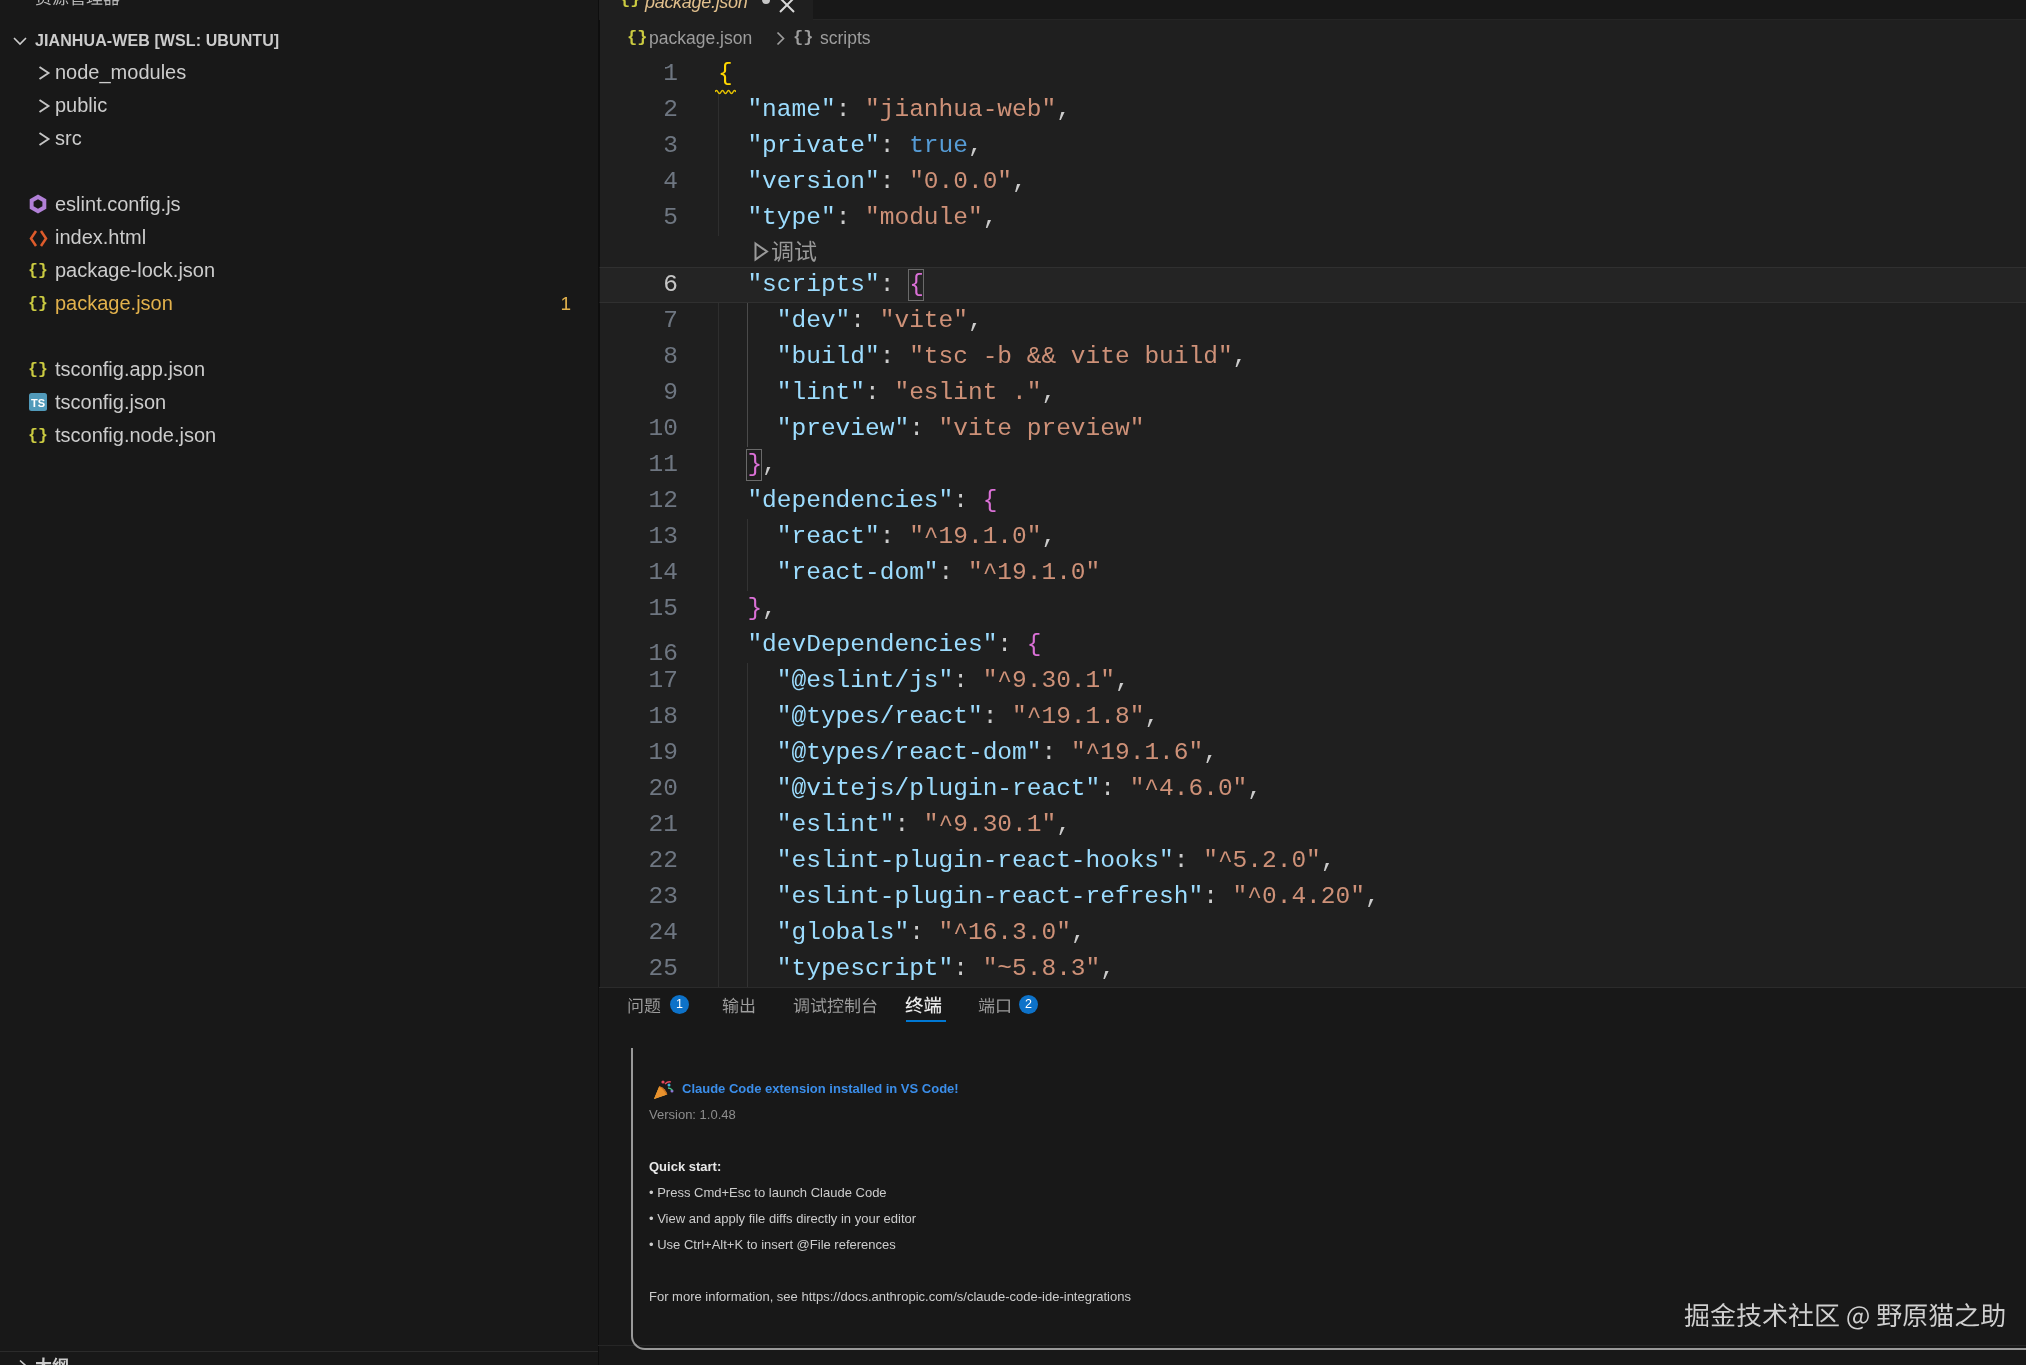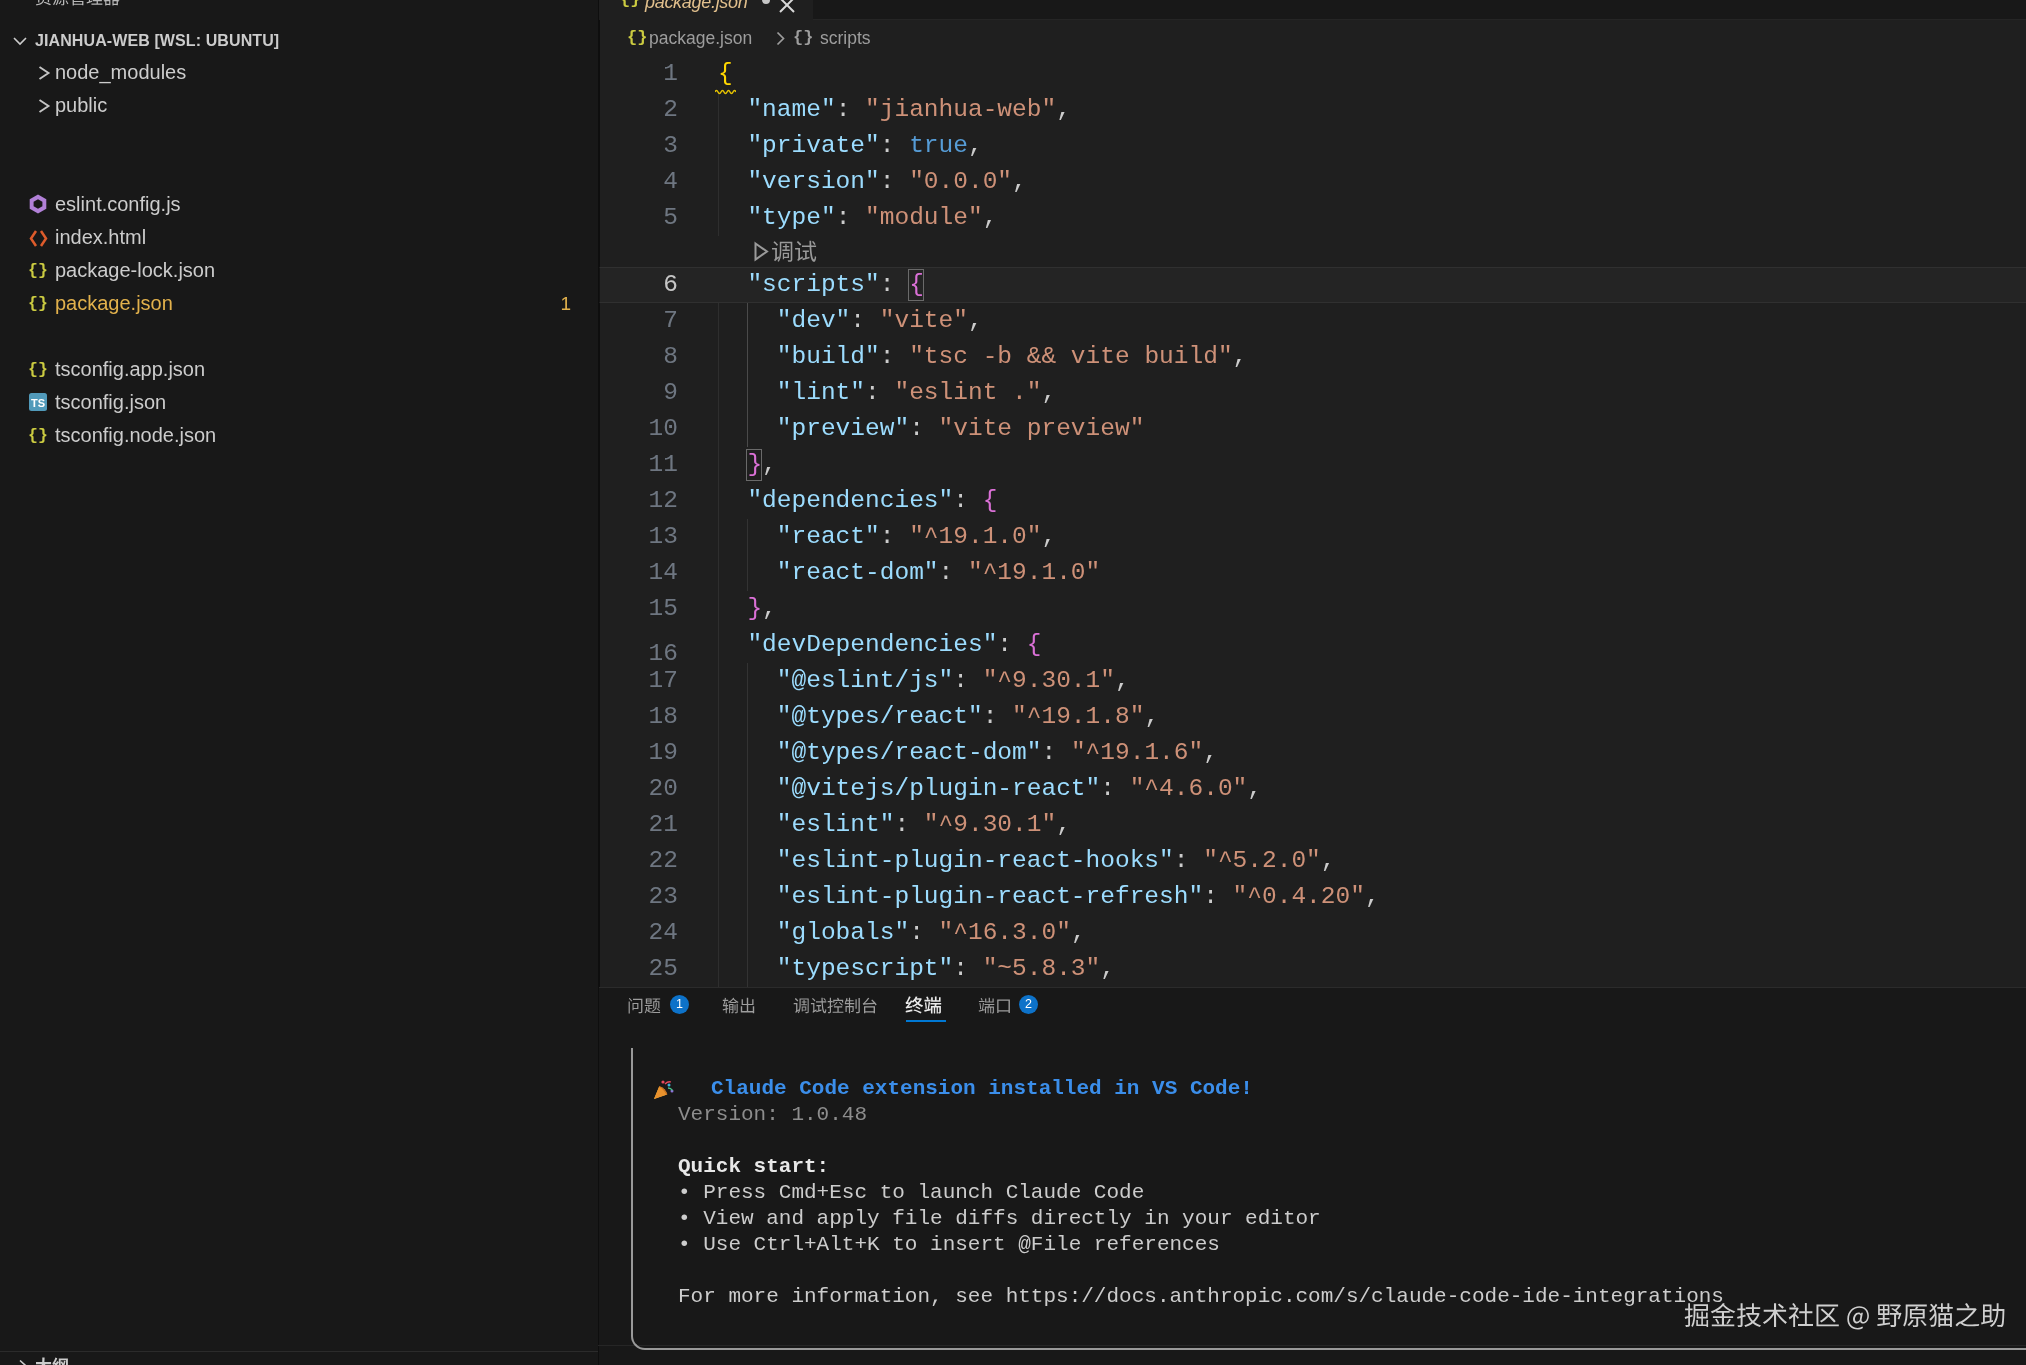--- a/index.html
+++ b/index.html
@@ -1,20 +1,20 @@
 <!DOCTYPE html>
 <html><head><meta charset="utf-8"><style>
 html,body{margin:0;padding:0}
 body{width:2026px;height:1365px;background:#1f1f1f;overflow:hidden;position:relative;font-family:"Liberation Sans",sans-serif}
 .codeline{position:absolute;left:718px;height:36px;line-height:36px;font-family:"Liberation Mono",monospace;font-size:24.5px;white-space:pre;color:#cccccc}
 .gut{position:absolute;left:600px;width:78px;height:36px;line-height:36px;text-align:right;font-family:"Liberation Mono",monospace;font-size:24.5px;color:#6e7681}
 .k{color:#9cdcfe}.s{color:#ce9178}.kw{color:#569cd6}.p{color:#cccccc}.b1{color:#ffd700}.b2{color:#da70d6}
 .trow{position:absolute;left:0;width:597px;height:33px;line-height:33px;color:#cccccc;font-size:20px}
 .tname{position:absolute;left:55px;top:0;height:33px;line-height:33px;white-space:nowrap}
-.termline{position:absolute;left:678px;height:26px;line-height:26px;font-family:Liberation Mono, monospace;font-size:21px;white-space:pre;color:#cccccc}
+.termline{position:absolute;left:649px;height:26px;line-height:26px;font-family:Liberation Sans, sans-serif;font-size:13px;white-space:pre;color:#cccccc}
 </style></head><body>
 
 <div style="position:absolute;left:0;top:0;width:598px;height:1365px;background:#181818;border-right:2px solid #0e0e0e;overflow:hidden">
 <div style="position:absolute;left:35px;top:-13px;width:85px;height:21px"><svg width="85" height="21" viewBox="0 -17 85 21" style="overflow:visible">
         <path d="M1.4 -12.8C2.7 -12.3 4.2 -11.5 5.0 -10.9L5.7 -11.9C4.9 -12.5 3.3 -13.2 2.1 -13.7ZM0.8 -8.4 1.2 -7.2C2.6 -7.7 4.3 -8.3 6.0 -8.8L5.8 -9.9C3.9 -9.4 2.1 -8.8 0.8 -8.4ZM3.1 -6.3V-1.6H4.4V-5.1H12.8V-1.7H14.1V-6.3ZM8.0 -4.6C7.5 -1.8 6.2 -0.3 0.9 0.3C1.1 0.6 1.3 1.1 1.4 1.4C7.2 0.6 8.7 -1.2 9.3 -4.6ZM8.8 -1.3C10.9 -0.6 13.7 0.5 15.1 1.3L15.9 0.2C14.4 -0.5 11.6 -1.6 9.5 -2.2ZM8.2 -14.2C7.8 -13.0 6.9 -11.6 5.5 -10.6C5.8 -10.4 6.2 -10.0 6.4 -9.8C7.2 -10.4 7.7 -11.0 8.2 -11.7H10.2C9.7 -9.9 8.6 -8.4 5.5 -7.5C5.8 -7.3 6.1 -6.9 6.2 -6.6C8.6 -7.3 9.9 -8.4 10.7 -9.8C11.8 -8.4 13.5 -7.3 15.4 -6.7C15.5 -7.1 15.9 -7.5 16.1 -7.8C14.0 -8.2 12.2 -9.4 11.2 -10.8C11.3 -11.1 11.4 -11.4 11.5 -11.7H14.1C13.8 -11.2 13.5 -10.6 13.3 -10.2L14.4 -9.9C14.8 -10.5 15.3 -11.6 15.8 -12.5L14.8 -12.8L14.6 -12.7H8.8C9.1 -13.1 9.3 -13.6 9.5 -14.0Z M26.1 -6.9H31.3V-5.4H26.1ZM26.1 -9.3H31.3V-7.9H26.1ZM25.6 -3.5C25.1 -2.3 24.3 -1.2 23.5 -0.3C23.8 -0.2 24.3 0.2 24.6 0.3C25.3 -0.5 26.2 -1.9 26.7 -3.2ZM30.4 -3.2C31.1 -2.1 31.9 -0.7 32.3 0.2L33.4 -0.4C33.0 -1.2 32.2 -2.6 31.5 -3.6ZM18.5 -13.2C19.4 -12.6 20.7 -11.8 21.3 -11.3L22.1 -12.3C21.4 -12.8 20.1 -13.5 19.2 -14.1ZM17.6 -8.6C18.6 -8.1 19.9 -7.3 20.5 -6.8L21.3 -7.8C20.6 -8.3 19.3 -9.0 18.4 -9.5ZM18.0 0.4 19.1 1.1C20.0 -0.5 20.9 -2.6 21.6 -4.4L20.6 -5.1C19.8 -3.2 18.8 -0.9 18.0 0.4ZM22.7 -13.4V-8.8C22.7 -6.0 22.6 -2.1 20.6 0.6C20.9 0.7 21.5 1.1 21.7 1.3C23.7 -1.6 24.0 -5.8 24.0 -8.8V-12.3H33.2V-13.4ZM28.1 -12.1C27.9 -11.6 27.7 -10.9 27.6 -10.3H25.0V-4.4H28.0V0.0C28.0 0.2 28.0 0.3 27.8 0.3C27.5 0.3 26.8 0.3 26.0 0.3C26.1 0.6 26.3 1.0 26.4 1.3C27.5 1.4 28.2 1.4 28.7 1.2C29.1 1.0 29.3 0.7 29.3 0.0V-4.4H32.5V-10.3H28.8C29.0 -10.8 29.2 -11.3 29.5 -11.8Z M37.6 -7.4V1.4H38.9V0.8H47.1V1.3H48.4V-2.9H38.9V-4.0H47.5V-7.4ZM47.1 -0.2H38.9V-1.9H47.1ZM41.5 -10.6C41.7 -10.3 41.9 -9.9 42.0 -9.5H35.7V-6.7H37.0V-8.5H48.3V-6.7H49.6V-9.5H43.3C43.2 -9.9 42.9 -10.4 42.6 -10.8ZM38.9 -6.5H46.2V-5.0H38.9ZM36.8 -14.3C36.4 -12.9 35.7 -11.4 34.7 -10.5C35.1 -10.3 35.6 -10.0 35.8 -9.9C36.3 -10.4 36.8 -11.2 37.2 -12.0H38.4C38.8 -11.3 39.1 -10.6 39.3 -10.1L40.4 -10.4C40.2 -10.8 40.0 -11.4 39.6 -12.0H42.2V-12.9H37.6C37.8 -13.3 38.0 -13.7 38.1 -14.1ZM44.0 -14.3C43.7 -13.1 43.1 -11.9 42.4 -11.1C42.7 -10.9 43.2 -10.6 43.4 -10.5C43.8 -10.9 44.1 -11.4 44.4 -11.9H45.6C46.1 -11.3 46.6 -10.5 46.8 -10.0L47.9 -10.5C47.7 -10.9 47.3 -11.4 46.9 -11.9H50.0V-12.9H44.8C45.0 -13.3 45.2 -13.7 45.3 -14.1Z M59.1 -9.2H61.7V-7.0H59.1ZM62.8 -9.2H65.4V-7.0H62.8ZM59.1 -12.4H61.7V-10.2H59.1ZM62.8 -12.4H65.4V-10.2H62.8ZM56.4 -0.4V0.8H67.4V-0.4H62.9V-2.7H66.9V-3.9H62.9V-5.9H66.6V-13.5H57.9V-5.9H61.6V-3.9H57.7V-2.7H61.6V-0.4ZM51.6 -1.7 51.9 -0.4C53.4 -0.9 55.4 -1.6 57.2 -2.2L57.0 -3.4L55.1 -2.8V-7.0H56.8V-8.2H55.1V-11.9H57.1V-13.1H51.8V-11.9H53.9V-8.2H52.0V-7.0H53.9V-2.4C53.0 -2.1 52.2 -1.9 51.6 -1.7Z M71.3 -12.4H74.2V-10.0H71.3ZM78.6 -12.4H81.6V-10.0H78.6ZM78.4 -8.2C79.2 -8.0 80.0 -7.5 80.6 -7.1H75.7C76.1 -7.7 76.4 -8.2 76.7 -8.8L75.4 -9.0V-13.5H70.2V-8.9H75.3C75.1 -8.3 74.7 -7.7 74.2 -7.1H68.9V-6.0H73.1C71.9 -5.0 70.4 -4.1 68.5 -3.4C68.8 -3.1 69.1 -2.7 69.2 -2.4L70.2 -2.8V1.4H71.4V0.9H74.2V1.3H75.4V-3.9H72.2C73.2 -4.5 74.0 -5.3 74.7 -6.0H77.9C78.6 -5.2 79.5 -4.5 80.6 -3.9H77.4V1.4H78.6V0.9H81.6V1.3H82.9V-2.8L83.7 -2.5C83.9 -2.8 84.2 -3.3 84.5 -3.5C82.7 -4.0 80.8 -4.9 79.5 -6.0H84.1V-7.1H81.2L81.6 -7.6C81.1 -8.1 80.0 -8.6 79.1 -8.9ZM77.4 -13.5V-8.9H82.9V-13.5ZM71.4 -0.3V-2.8H74.2V-0.3ZM78.6 -0.3V-2.8H81.6V-0.3Z" fill="#b8b8b8"></path>
       </svg></div>
 <svg style="position:absolute;left:12px;top:33px" width="16" height="16" viewBox="0 0 16 16">
       <path d="M2 5 l6 6 6-6" stroke="#cccccc" stroke-width="1.6" fill="none"></path>
     </svg>
 <div style="position:absolute;left:35px;top:24px;height:33px;line-height:33px;font-size:16px;font-weight:bold;color:#cccccc;letter-spacing:0.1px">JIANHUA-WEB [WSL: UBUNTU]</div>
@@ -22,20 +22,26 @@
       <svg width="20" height="20" viewBox="0 0 20 20" style="position:absolute;left:34px;top:7px">
         <path d="M5.5 4 L14.5 10 L5.5 16" stroke="#c5c5c5" stroke-width="1.9" fill="none"></path>
       </svg>
       <span class="tname">node_modules</span>
     </div>
 <div class="trow" style="top:89px">
       <svg width="20" height="20" viewBox="0 0 20 20" style="position:absolute;left:34px;top:7px">
         <path d="M5.5 4 L14.5 10 L5.5 16" stroke="#c5c5c5" stroke-width="1.9" fill="none"></path>
       </svg>
       <span class="tname">public</span>
+    </div>
+<div class="trow" style="top:122px">
+      <svg width="20" height="20" viewBox="0 0 20 20" style="position:absolute;left:34px;top:7px">
+        <path d="M5.5 4 L14.5 10 L5.5 16" stroke="#c5c5c5" stroke-width="1.9" fill="none"></path>
+      </svg>
+      <span class="tname">src</span>
     </div>
 <div class="trow" style="top:188px">
       <svg width="22" height="22" viewBox="0 0 22 22" style="position:absolute;left:27px;top:5px">
         <path d="M11 1.5 L19.3 6.25 V15.75 L11 20.5 L2.7 15.75 V6.25 Z" fill="#b180d7"></path>
         <path d="M11 6.2 L15.4 8.7 V13.3 L11 15.8 L6.6 13.3 V8.7 Z" fill="#181818"></path>
       </svg>
       <span class="tname" style="">eslint.config.js</span>
     </div>
 <div class="trow" style="top:221px">
       <svg width="21" height="21" viewBox="0 0 21 21" style="position:absolute;left:28px;top:7px">

